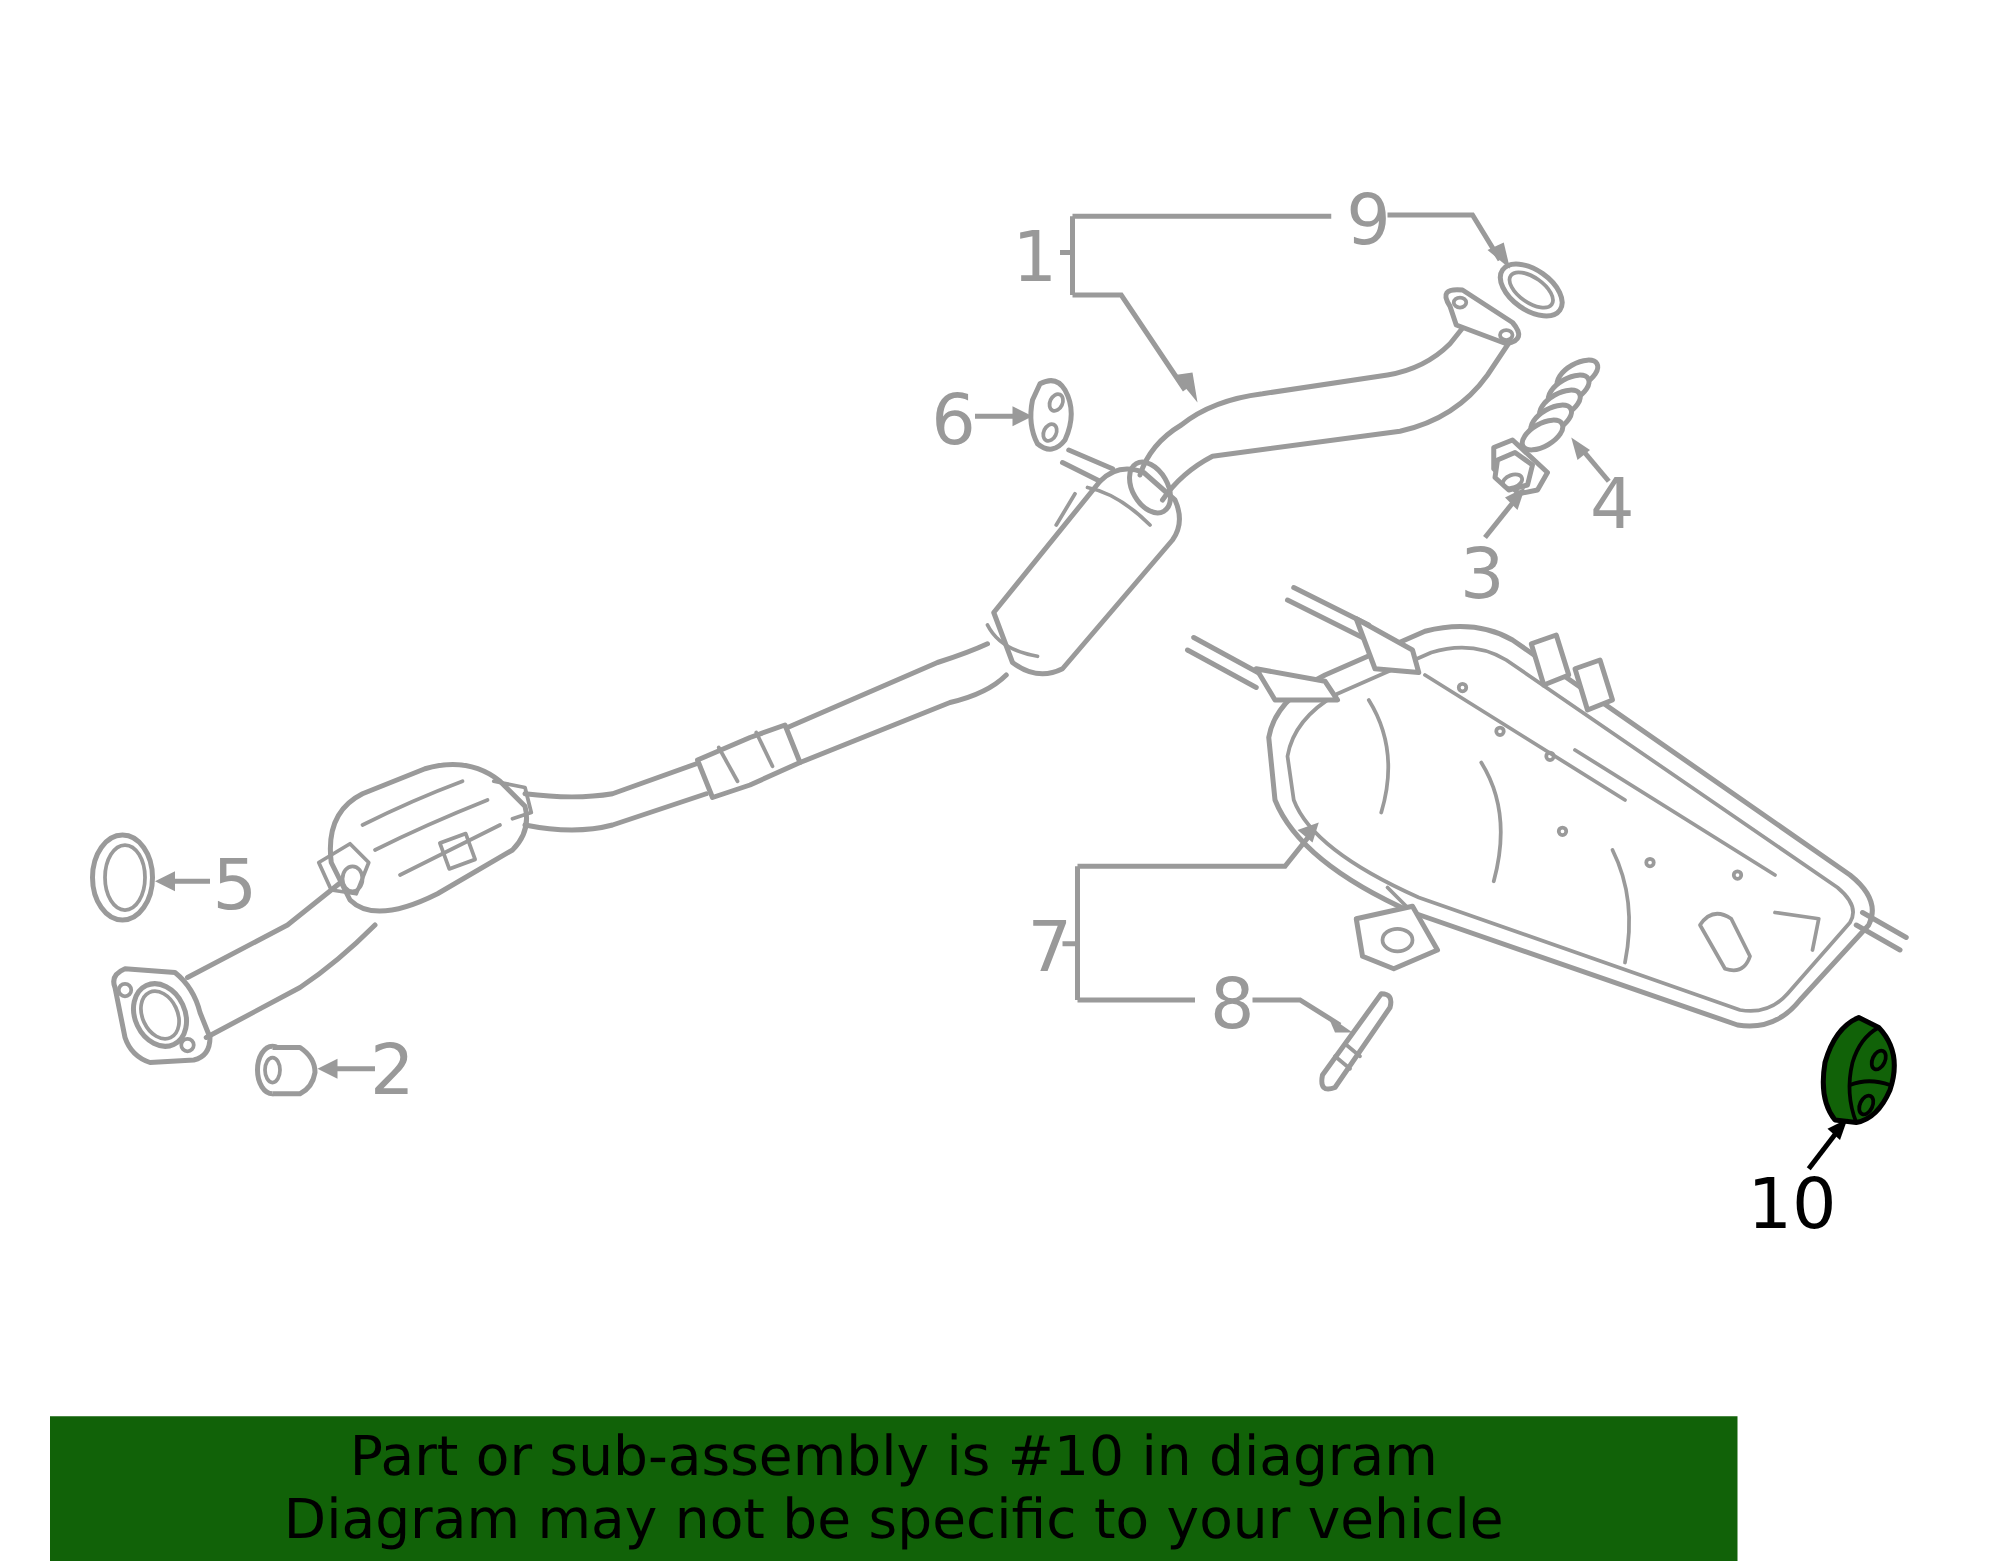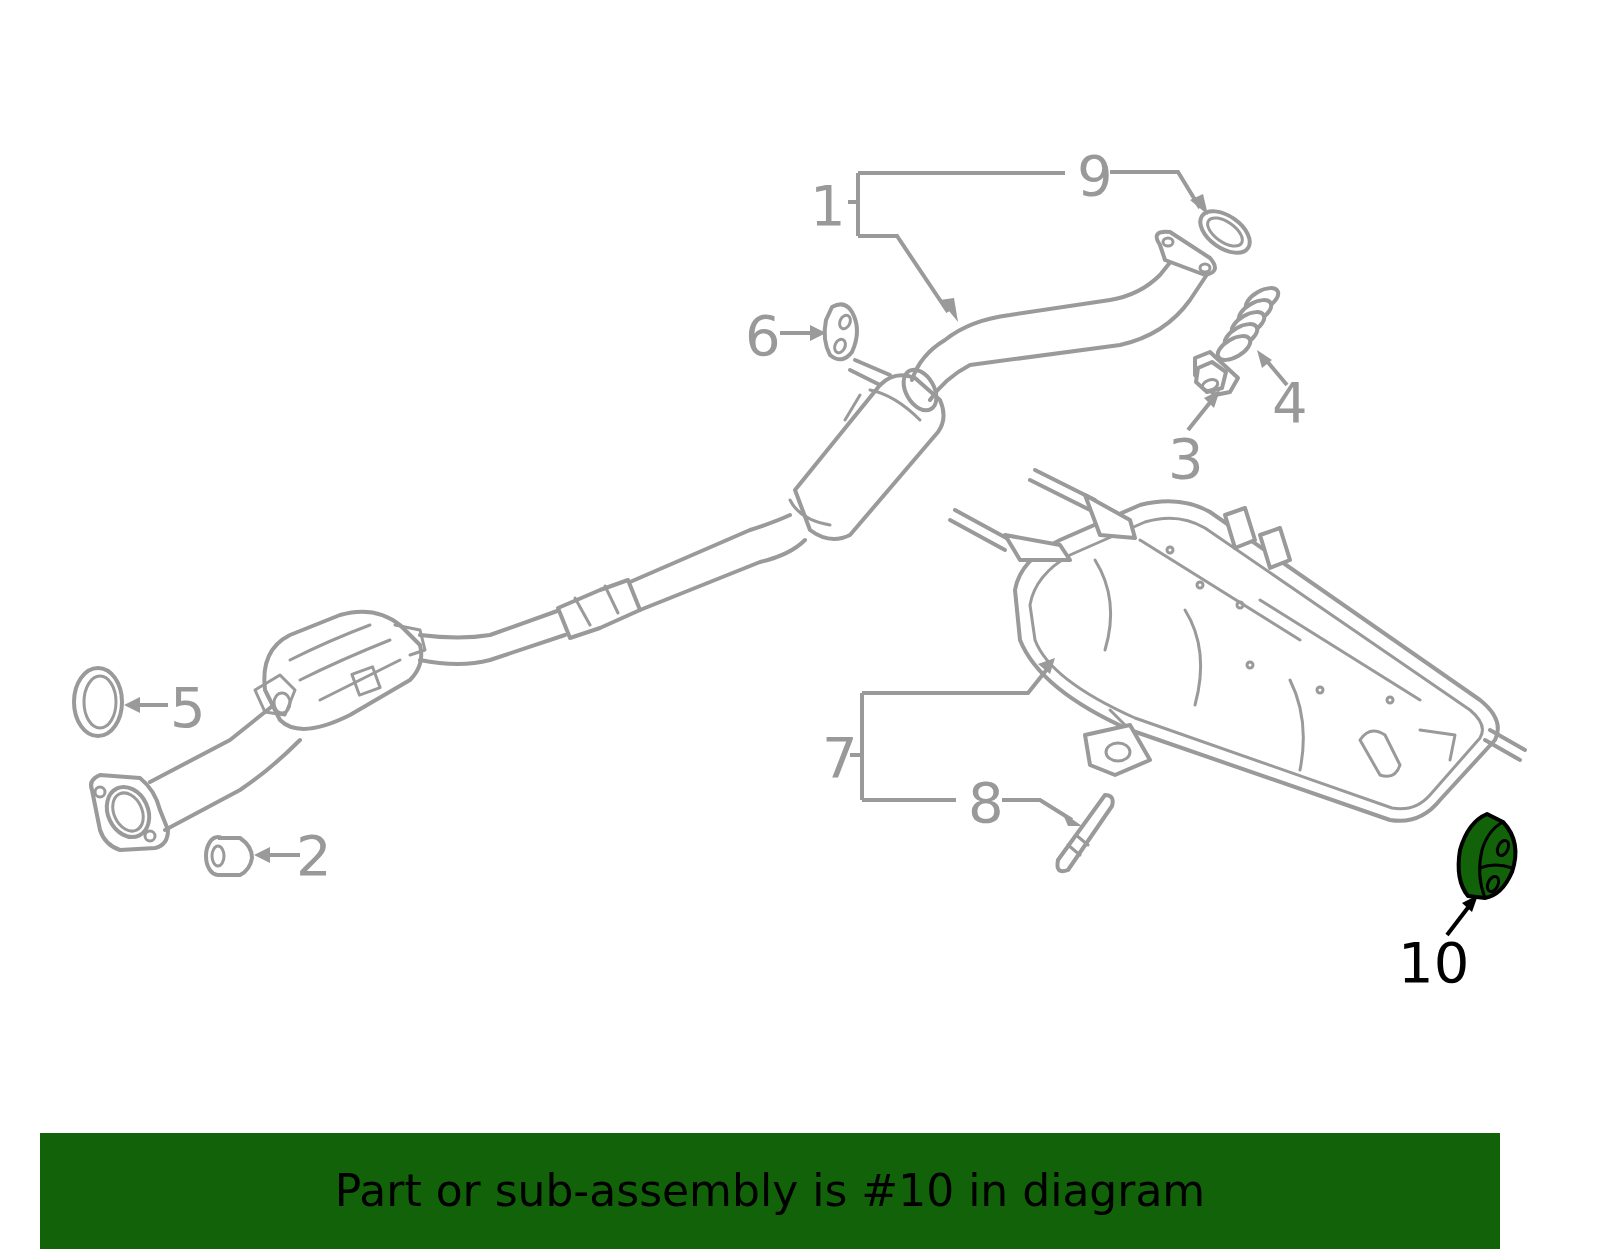--- a/index.html
+++ b/index.html
@@ -5,21 +5,21 @@
   html, body { margin: 0; padding: 0; background: #ffffff; }
   body { width: 1600px; height: 1249px; position: relative; overflow: hidden; font-family: "DejaVu Sans", sans-serif; }
   #diagram { position: absolute; left: 0; top: 0; width: 1600px; height: 1249px; }
   .callout { font-family: "DejaVu Sans", sans-serif; font-size: 56px; fill: #999999; }
   .callout.hl { fill: #000000; }
   .ln { fill: none; stroke: #9a9a9a; stroke-width: 4; stroke-linejoin: round; stroke-linecap: round; }
   .ln2 { fill: none; stroke: #9a9a9a; stroke-width: 3; stroke-linejoin: round; stroke-linecap: round; }
   .pt { fill: #ffffff; stroke: #9a9a9a; stroke-width: 4; stroke-linejoin: round; }
   .ar { fill: #9a9a9a; }
   .lead { fill: none; stroke: #9a9a9a; stroke-width: 4; }
-  .banner { position: absolute; left: 40px; top: 1133px; width: 1460px; height: 116px; background: #116208; display: flex; flex-direction: column; align-items: center; justify-content: center; }
+  .banner { position: absolute; left: 40px; top: 1133px; width: 1350px; height: 116px; background: #116208; display: flex; flex-direction: column; align-items: center; justify-content: center; }
   .banner-line { font-family: "DejaVu Sans", sans-serif; font-size: 44px; line-height: 50px; color: #000000; white-space: nowrap; }
 </style>
 </head>
 <body>
 
 <svg id="diagram" viewBox="0 0 1600 1249" xmlns="http://www.w3.org/2000/svg">
 
   <g>
 
     <path class="pt" d="M92 790 Q88 780 100 775 L140 778 Q155 790 160 810 L168 830 Q168 845 155 848 L120 850 Q105 845 100 830 Z"></path>
@@ -204,13 +204,14 @@
     <text class="callout" x="745" y="355">6</text>
     <text class="callout" x="822" y="777">7</text>
     <text class="callout" x="968" y="822">8</text>
     <text class="callout" x="1077" y="195">9</text>
     <text class="callout hl" x="1398" y="982">10</text>
   </g>
 </svg>
 
 <div class="banner">
   <div class="banner-line">Part or sub-assembly is #10 in diagram</div>
+  <div class="banner-line">Diagram may not be specific to your vehicle</div>
 </div>
 
 </body></html>

